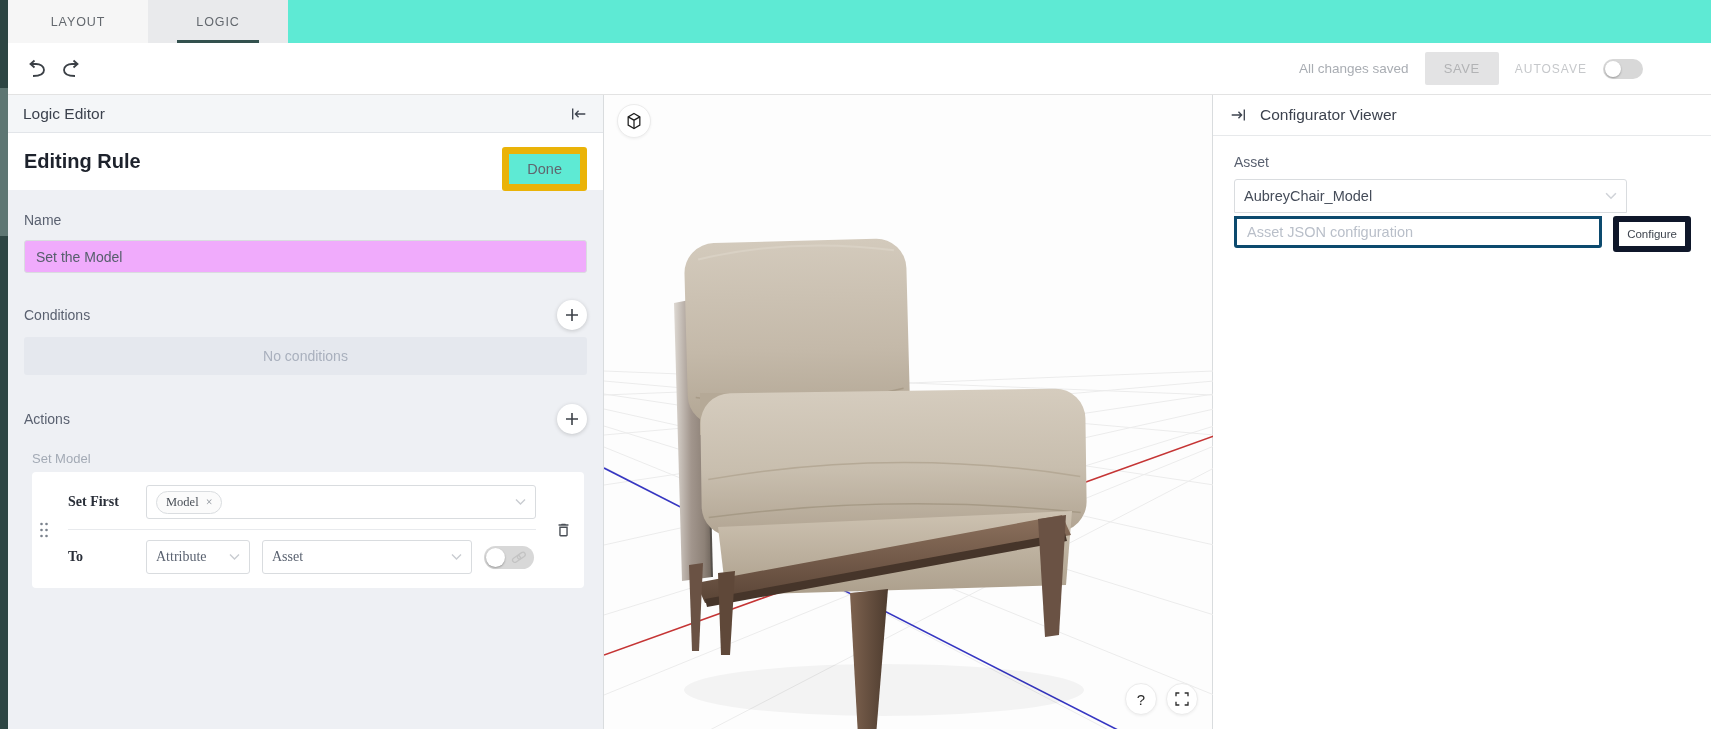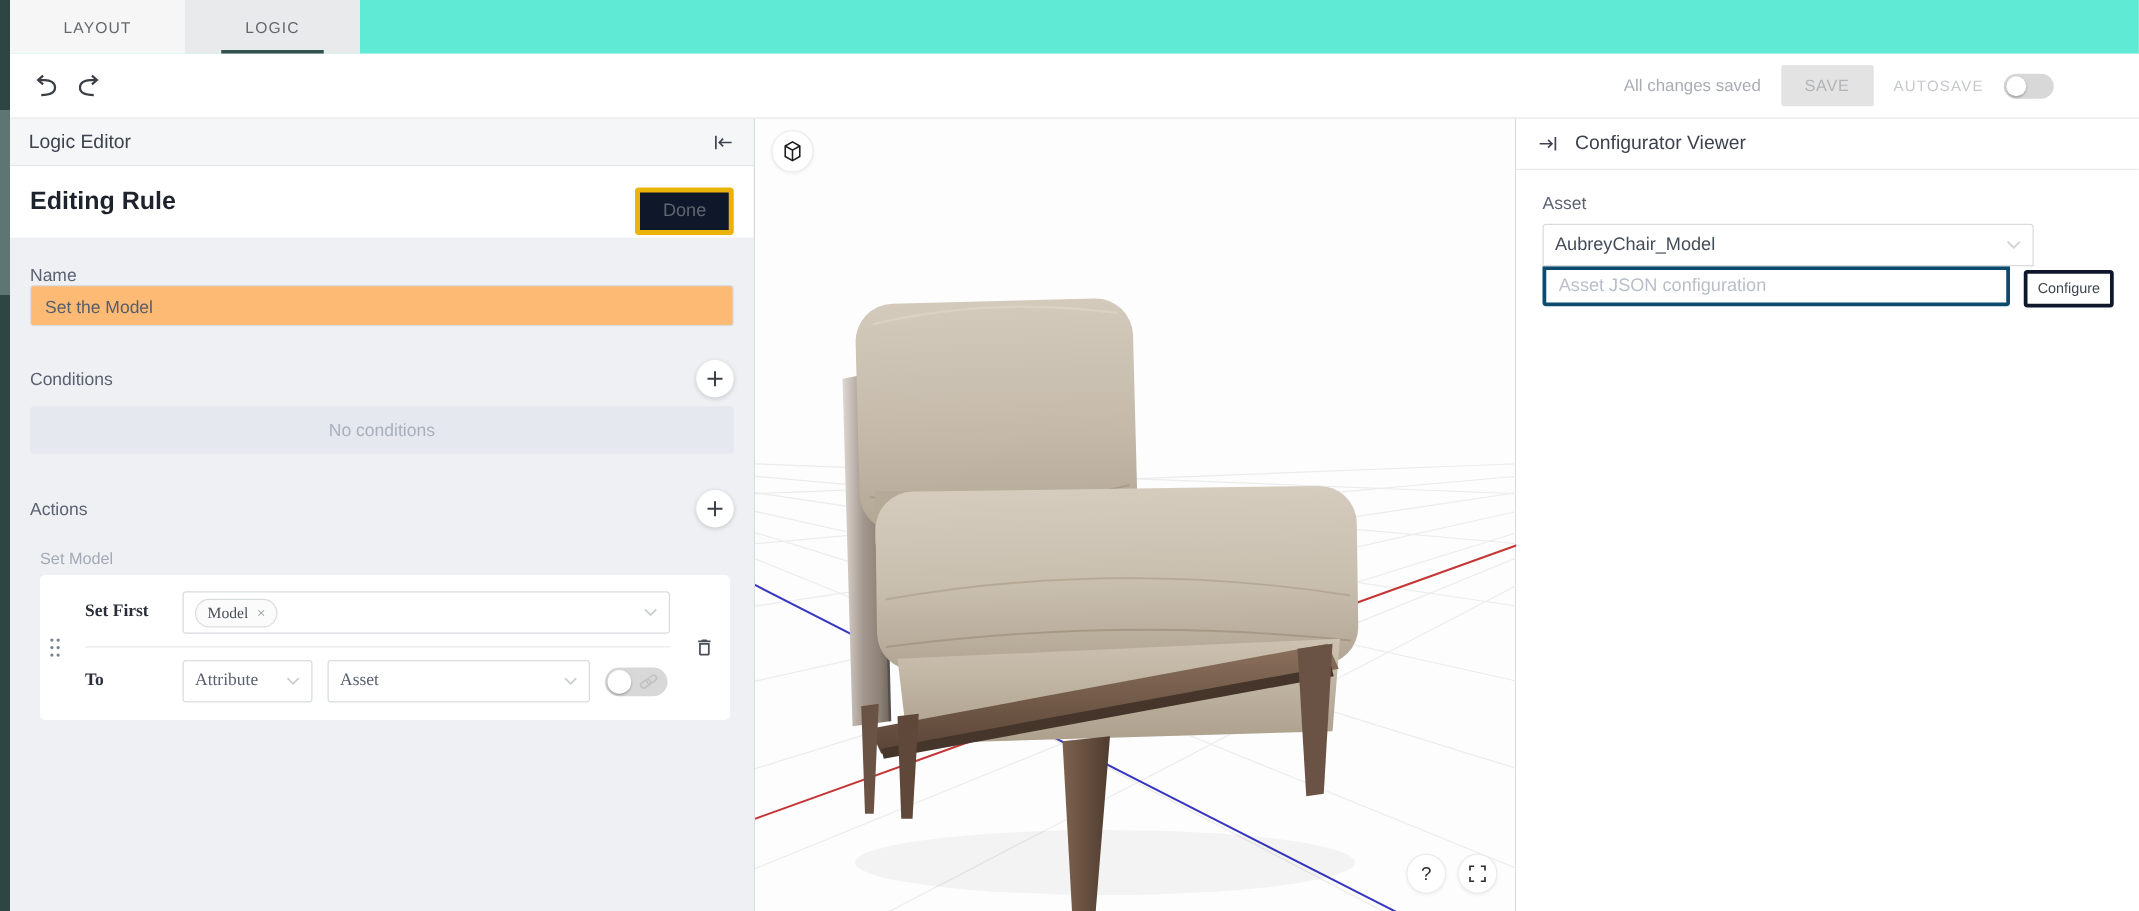--- a/index.html
+++ b/index.html
@@ -36,26 +36,26 @@
   #autosave-switch .knob { width:16px; height:16px; }
 
   
   #left-panel { left:8px; top:95px; width:595px; bottom:0; background:#eef0f4; }
   #left-panel-header { height:38px; background:#f4f6f8; border-bottom:1px solid #e2e5e9;
                        display:flex; align-items:center; padding:0 15px; }
   #left-panel-title { font-size:15.5px; color:#3c424e; }
   .collapse-btn { margin-left:auto; background:none; border:none; cursor:pointer; display:flex; }
   #rule-card { height:57px; background:#fff; display:flex; align-items:center; padding:0 16px; }
   #rule-heading { font-size:20px; font-weight:bold; color:#1d222c; }
-  #done-button { margin-left:auto; background:#0f172a; border:4px solid #eab308; border-radius:3px;
+  #done-button { margin-left:auto; background:#5eead4; border:7px solid #eab308; border-radius:3px;
                  color:#60666f; font-size:14.5px; padding:7px 18px; cursor:pointer;margin-top:15px; }
   #rule-body { padding:22px 16px 0 16px; }
   .field-label { font-size:14px; color:#5a6170; }
-  #name-input { margin-top:0; width:100%; height:33px; border:1px solid #d9dcdf; border-radius:3px;
-                background:#fdba74; font-size:14px; color:#555e6b; padding:0 11px;
+  #name-input { margin-top:12px; width:100%; height:33px; border:1px solid #d9dcdf; border-radius:3px;
+                background:#f0abfc; font-size:14px; color:#555e6b; padding:0 11px;
                 font-family:"Liberation Sans", sans-serif; }
   .section-row { display:flex; align-items:center; justify-content:space-between; }
   .section-row.conditions { margin-top:27px; }
   .section-row.actions { margin-top:29px; }
   .plus-btn { width:30px; height:30px; border-radius:50%; background:#fff; border:none; cursor:pointer;
               box-shadow:0 1px 4px rgba(0,0,0,.18); display:flex; align-items:center; justify-content:center; }
   #no-conditions { margin-top:7px; height:38px; background:#e5e8ee; border-radius:3px;
                    display:flex; align-items:center; justify-content:center;
                    font-size:14px; color:#a9b0bd; }
   #action-group-label { margin:17px 0 6px 8px; font-size:13px; color:#a3aab5; }
@@ -98,21 +98,21 @@
   #right-panel-header { height:41px; border-bottom:1px solid #e7e9eb; display:flex; align-items:center;
                         gap:13px; padding:0 16px; }
   #right-panel-title { font-size:15.5px; color:#3c424e; }
   #right-body { padding:18px 20px 0 21px; }
   #asset-select { margin-top:9px; width:393px; height:34px; border-radius:3px 3px 0 0; }
   #asset-select .value { font-size:14.5px; color:#454c59; }
   #json-row { display:flex; align-items:center; }
   #json-input { width:393px; height:32px; margin-top:-1px; border:3px solid #0c4a6e; border-radius:0 0 3px 3px;
                 padding:0 10px; font-size:14.5px; font-family:"Liberation Sans", sans-serif; color:#454c59; }
   #json-input::placeholder { color:#b9bfc9; }
-  #configure-button { margin-left:11px; margin-top:3px; background:#fff; border:3px solid #0f172a; border-radius:3px;
+  #configure-button { margin-left:11px; margin-top:3px; background:#fff; border:6px solid #0f172a; border-radius:3px;
                       font-size:11.5px; color:#3f454f; padding:6px 8px; cursor:pointer; }
 </style>
 </head>
 <body>
 
 <div class="abs" id="app-strip">
   <div class="seg"></div>
 </div>
 
 <div class="abs" id="tab-bar">

